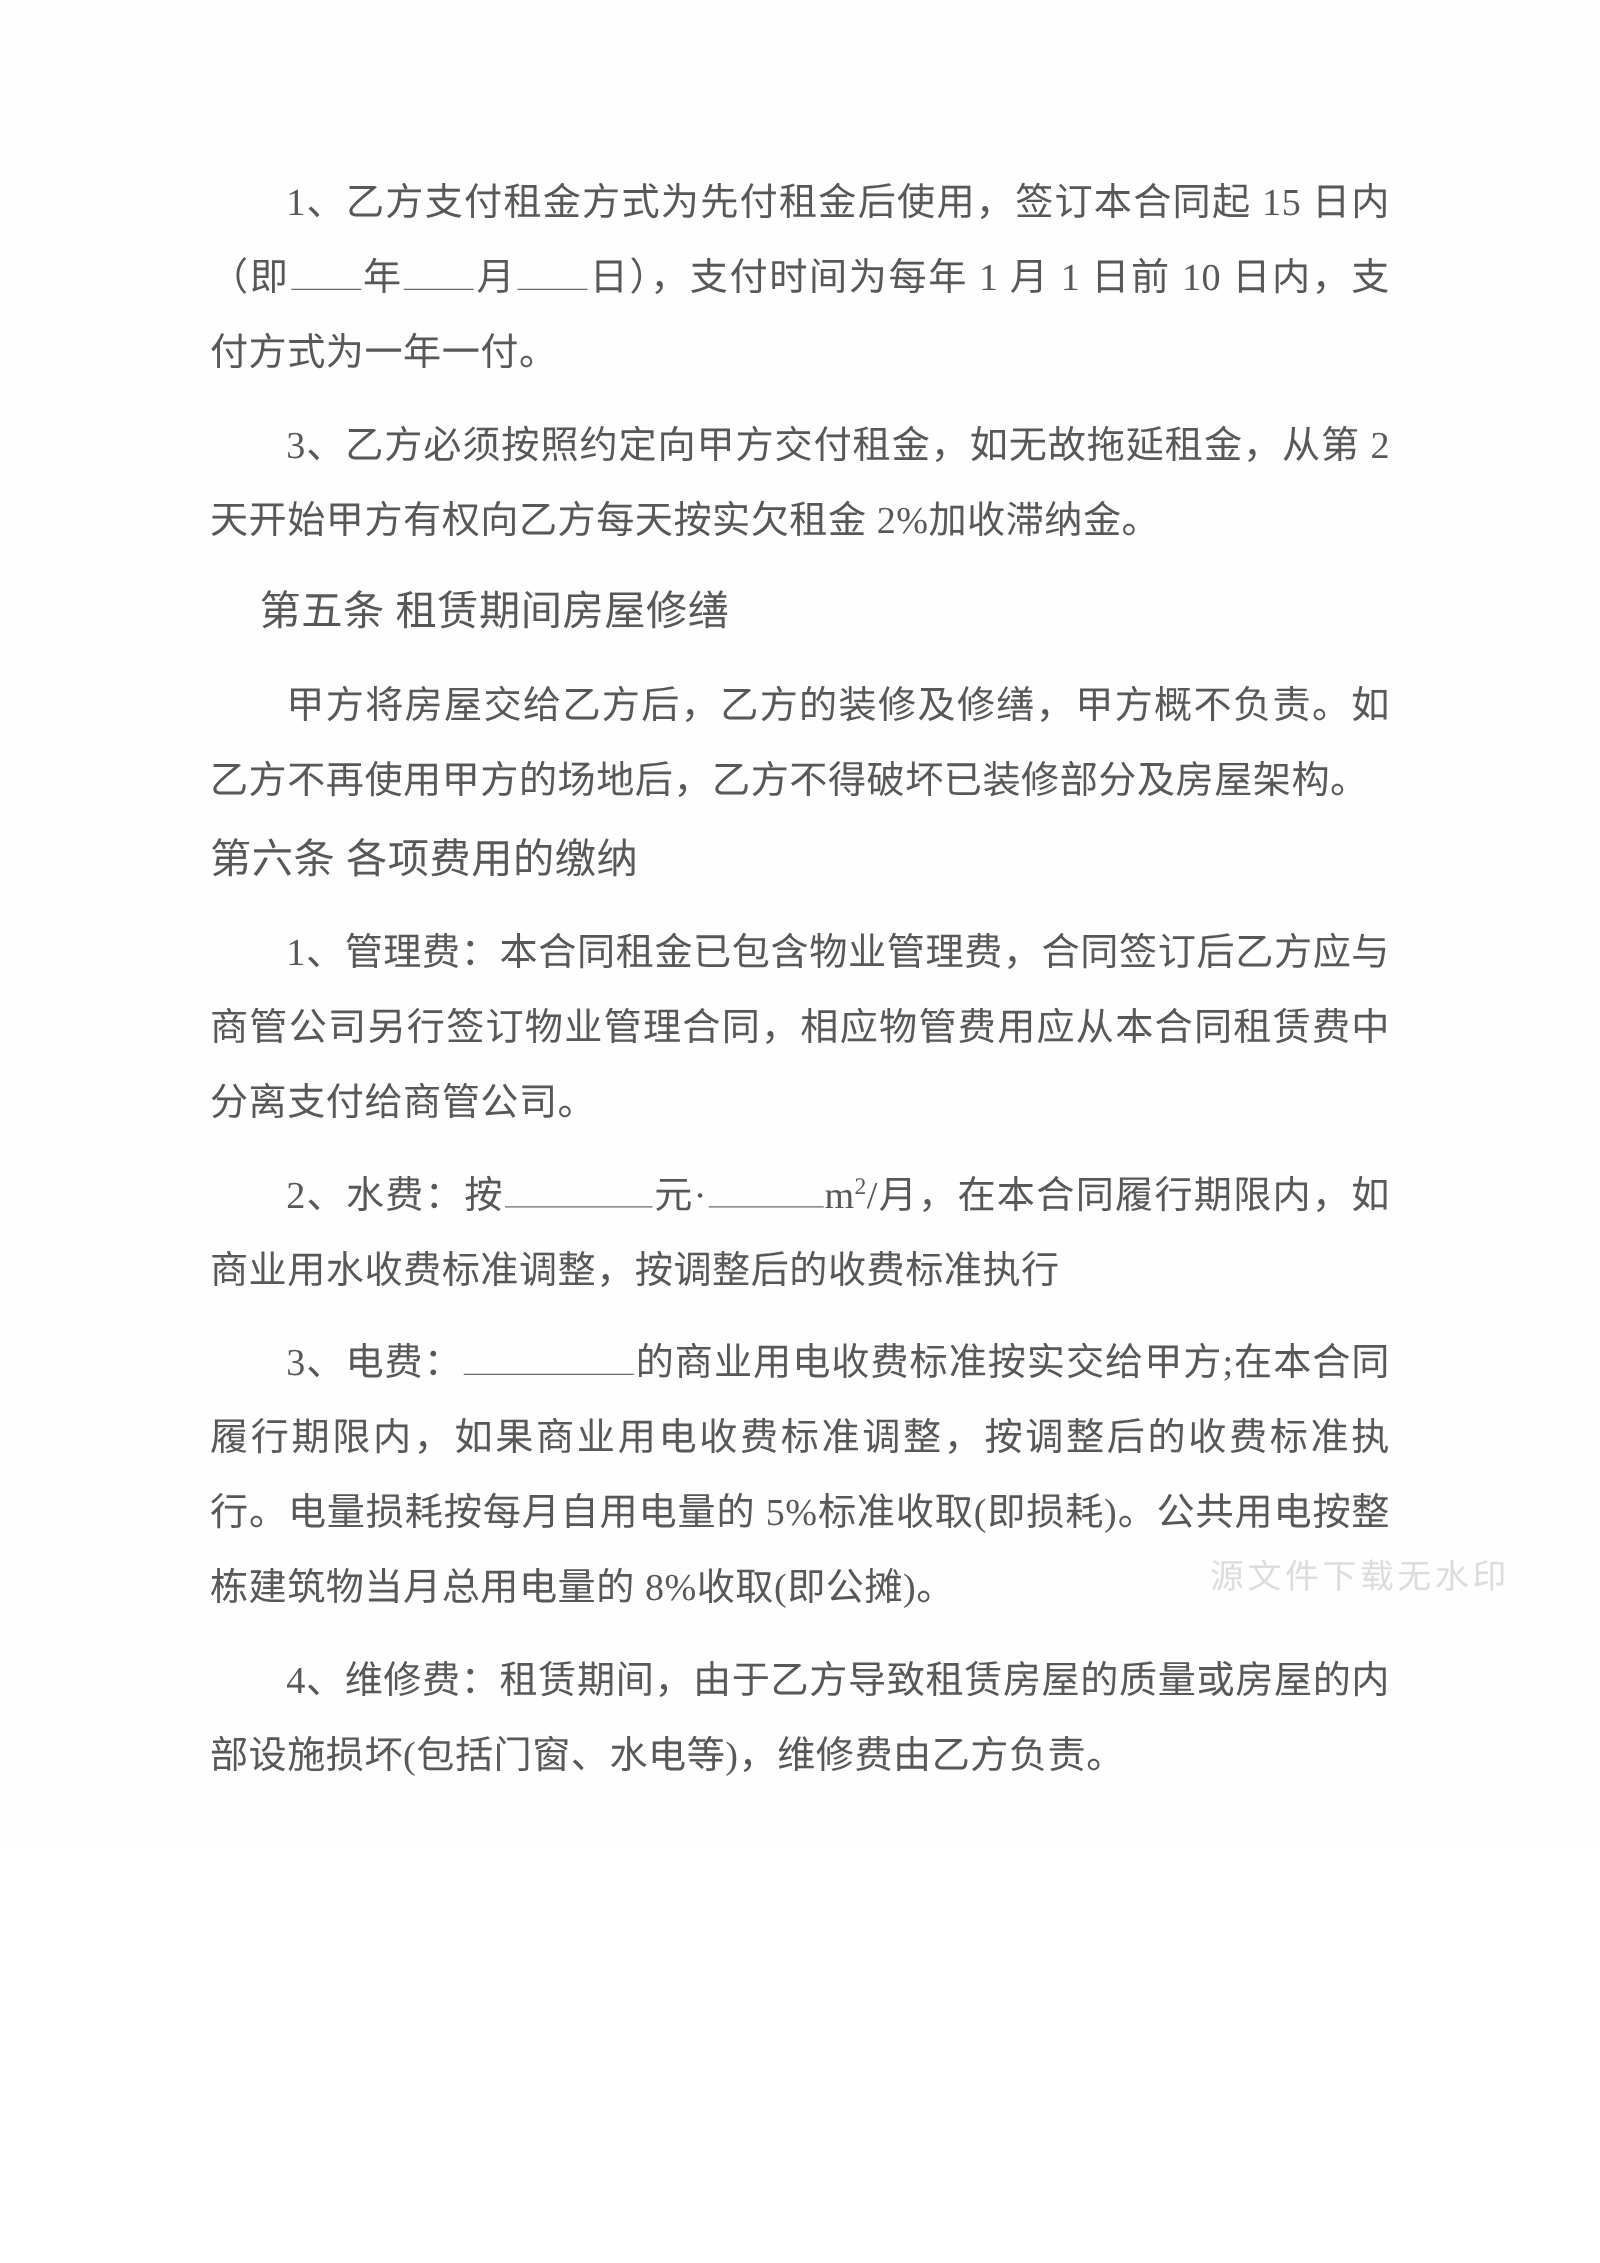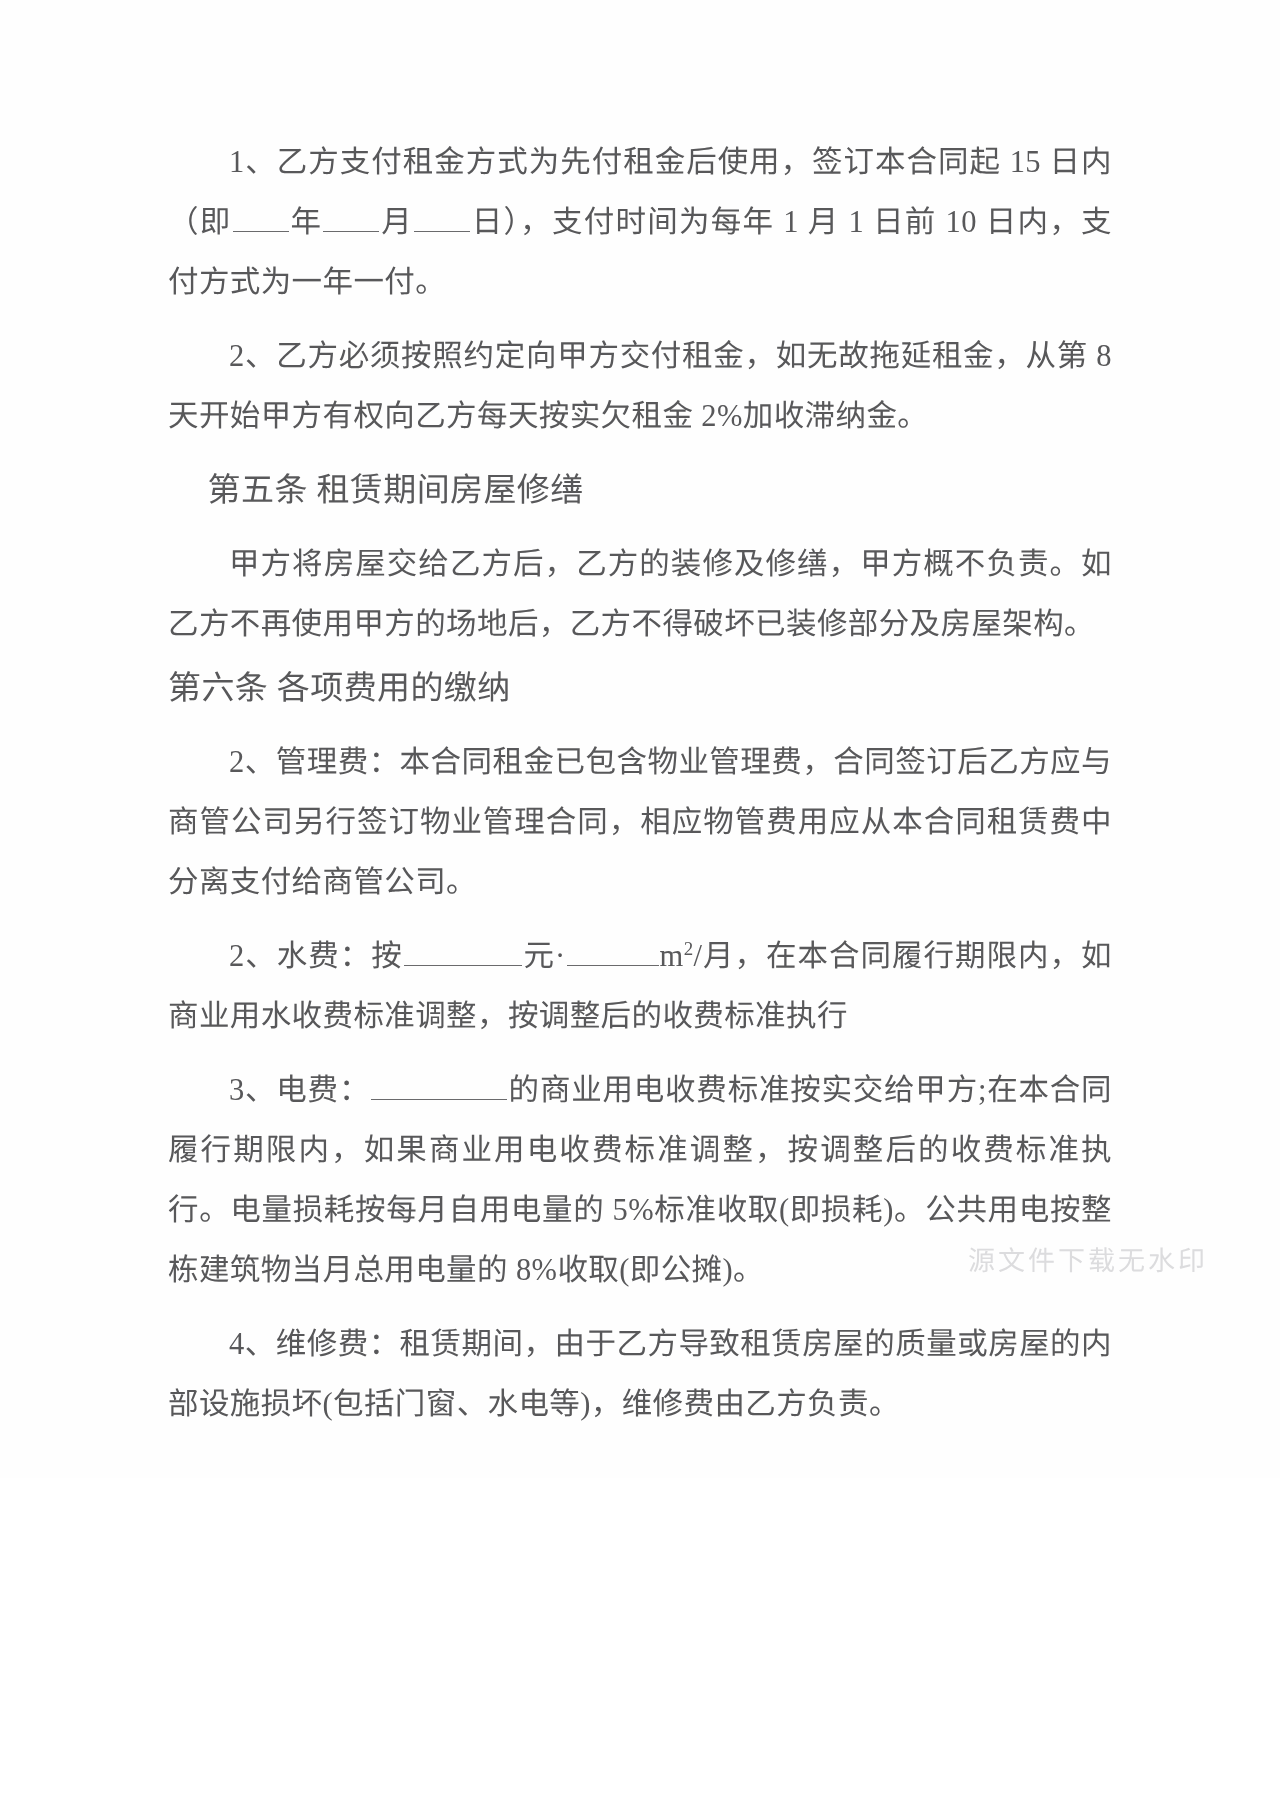--- a/index.html
+++ b/index.html
@@ -93,25 +93,25 @@
     margin-top: 8px;
   }
 </style>
 </head>
 <body>
 
 <div class="page">
 
   <div class="content" id="doc-body">
       <div class="para indent">1、乙方支付租金方式为先付租金后使用，签订本合同起 15 日内（即<span class="blank b-sm"></span>年<span class="blank b-sm"></span>月<span class="blank b-sm"></span>日），支付时间为每年 1 月 1 日前 10 日内，支付方式为一年一付。</div>
-      <div class="para indent">2、乙方必须按照约定向甲方交付租金，如无故拖延租金，从第 8 天开始甲方有权向乙方每天按实欠租金 2%加收滞纳金。</div>
+      <div class="para indent">3、乙方必须按照约定向甲方交付租金，如无故拖延租金，从第 2 天开始甲方有权向乙方每天按实欠租金 2%加收滞纳金。</div>
       <div class="heading indent">第五条  租赁期间房屋修缮</div>
       <div class="para indent tight">甲方将房屋交给乙方后，乙方的装修及修缮，甲方概不负责。如乙方不再使用甲方的场地后，乙方不得破坏已装修部分及房屋架构。</div>
       <div class="heading">第六条  各项费用的缴纳</div>
-      <div class="para indent">2、管理费：本合同租金已包含物业管理费，合同签订后乙方应与商管公司另行签订物业管理合同，相应物管费用应从本合同租赁费中分离支付给商管公司。</div>
+      <div class="para indent">1、管理费：本合同租金已包含物业管理费，合同签订后乙方应与商管公司另行签订物业管理合同，相应物管费用应从本合同租赁费中分离支付给商管公司。</div>
       <div class="para indent">2、水费：按<span class="blank b-lg"></span>元·<span class="blank b-xxl"></span>m<span class="sup">2</span>/月，在本合同履行期限内，如商业用水收费标准调整，按调整后的收费标准执行</div>
       <div class="para indent">3、电费：<span class="blank b-xl"></span>的商业用电收费标准按实交给甲方;在本合同履行期限内，如果商业用电收费标准调整，按调整后的收费标准执行。电量损耗按每月自用电量的 5%标准收取(即损耗)。公共用电按整栋建筑物当月总用电量的 8%收取(即公摊)。</div>
       <div class="para indent">4、维修费：租赁期间，由于乙方导致租赁房屋的质量或房屋的内部设施损坏(包括门窗、水电等)，维修费由乙方负责。</div>
     </div>
 
   <div class="watermark">
     <div class="wm-sub">源文件下载无水印</div>
   </div>
 
 </div>

